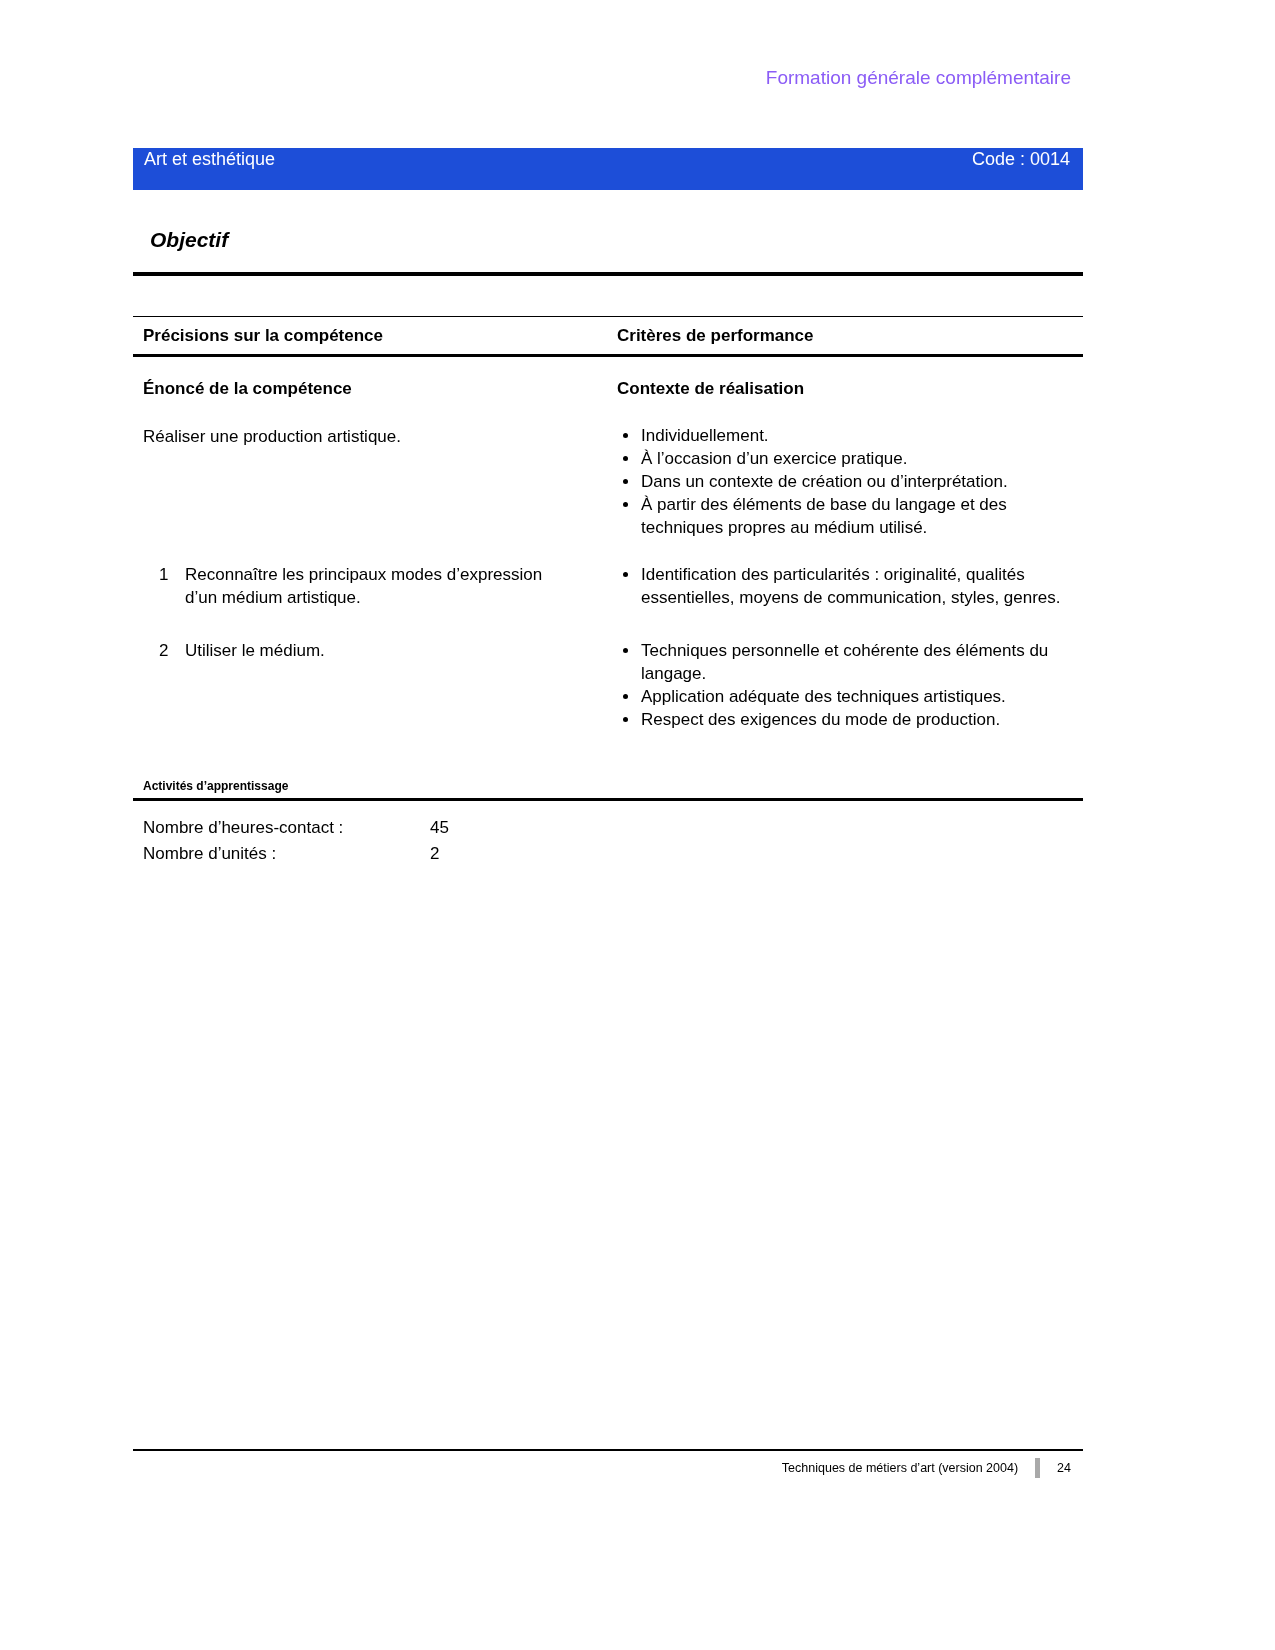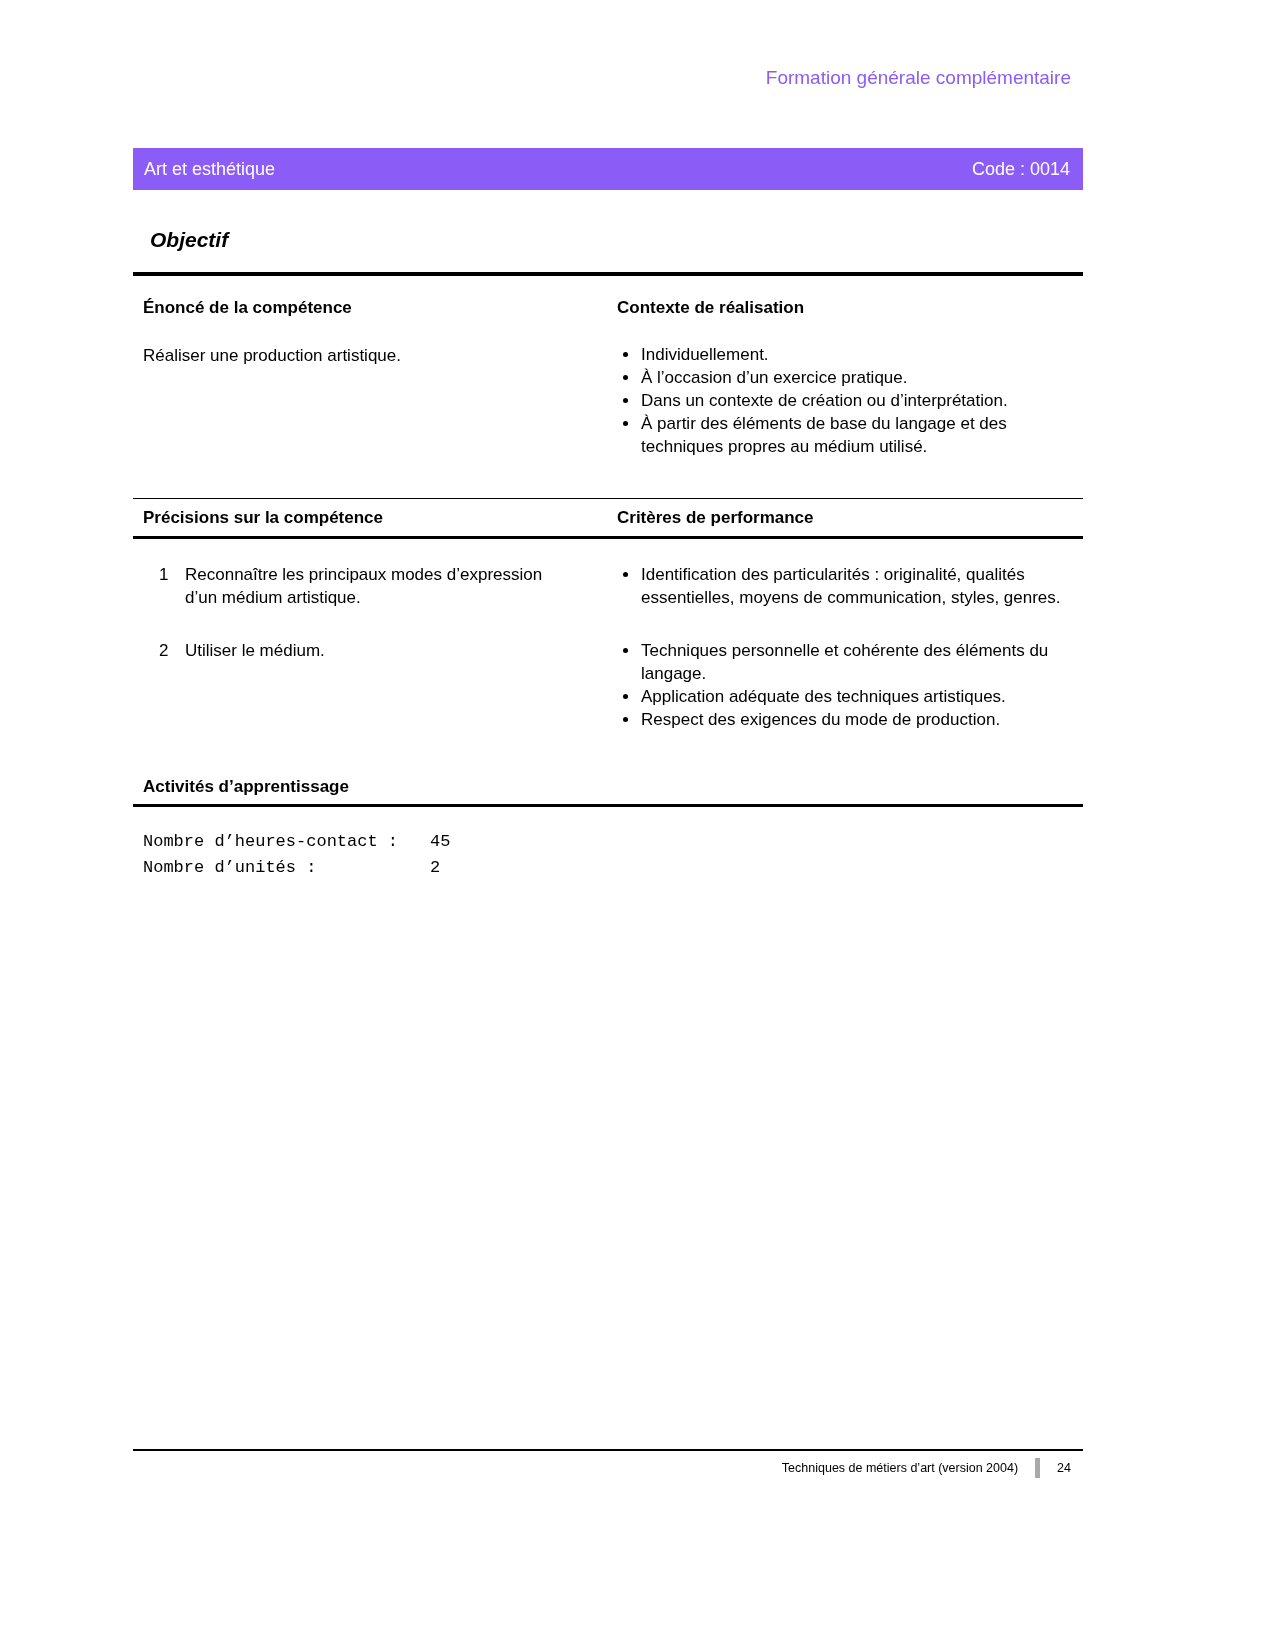--- a/index.html
+++ b/index.html
@@ -22,25 +22,24 @@
     text-align: right;
     padding-right: 12px;
     color: #8b5cf6;
     font-size: 19px;
     line-height: 24px;
   }
 
   .title-bar {
     position: absolute;
     top: 148px; left: 133px; width: 950px; height: 42px;
-    background: #8b5cf6;
+    background: #1d4ed8;
     color: #ffffff;
     display: flex;
     justify-content: space-between;
-    align-items: center;
     padding: 0 13px 0 11px;
     font-size: 18px;
   }
 
   .content {
     position: absolute;
     top: 190px; left: 133px; width: 950px;
   }
 
   .col-headers {
@@ -93,26 +92,25 @@
   .items-row { display: grid; grid-template-columns: 484px 1fr; align-items: start; }
   .items-row + .items-row { margin-top: 30px; }
 
   .num-item { display: flex; padding-left: 10px; }
   .num-item .num { width: 42px; padding-left: 16px; flex: 0 0 42px; }
   .num-item .txt { flex: 1; padding-right: 40px; }
 
   .activities { margin-top: 44px; }
   .activities-heading {
     border-bottom: 3px solid #000000;
-    padding-bottom: 6px;
     padding-left: 10px;
-    font-size: 17px;
+    font-size: 12px;
     font-weight: bold;
   }
-  .activities-rows { margin-top: 22px; padding-left: 10px; line-height: 26px; font-family: Liberation Mono, monospace; }
+  .activities-rows { margin-top: 14px; padding-left: 10px; line-height: 26px; }
   .act-row { display: flex; }
   .act-label { width: 287px; flex: 0 0 287px; }
 
   .footer {
     position: absolute;
     top: 1449px; left: 133px; width: 950px;
     border-top: 2px solid #000000;
     padding-top: 7px;
     padding-right: 12px;
     display: flex;
@@ -138,41 +136,41 @@
     <span>Art et esthétique</span>
     <span>Code : 0014</span>
   </div>
 
   <div class="content">
 
     <div class="col-headers">
       <div class="hdr-left">Objectif</div>
     </div>
 
+    <div class="two-col section-row-headers">
+      <h3 class="pad-left">Précisions sur la compétence</h3>
+      <h3>Critères de performance</h3>
+    </div>
+
     <div class="two-col section-1">
       <div class="col-left">
         <h3 class="pad-left">Énoncé de la compétence</h3>
         <p class="body-text pad-left">Réaliser une production artistique.</p>
       </div>
       <div class="col-right">
         <h3>Contexte de réalisation</h3>
         <ul class="bullets">
           <li>Individuellement.</li>
           <li>À l’occasion d’un exercice pratique.</li>
           <li>Dans un contexte de création ou d’interprétation.</li>
           <li>À partir des éléments de base du langage et des techniques propres au médium utilisé.</li>
         </ul>
       </div>
     </div>
 
-    <div class="two-col section-row-headers">
-      <h3 class="pad-left">Précisions sur la compétence</h3>
-      <h3>Critères de performance</h3>
-    </div>
-
     <div class="items-grid">
 
       <div class="items-row">
         <div class="num-item">
           <span class="num">1</span>
           <span class="txt">Reconnaître les principaux modes d’expression d’un médium artistique.</span>
         </div>
         <ul class="bullets no-top">
           <li>Identification des particularités : originalité, qualités essentielles, moyens de communication, styles, genres.</li>
         </ul>

